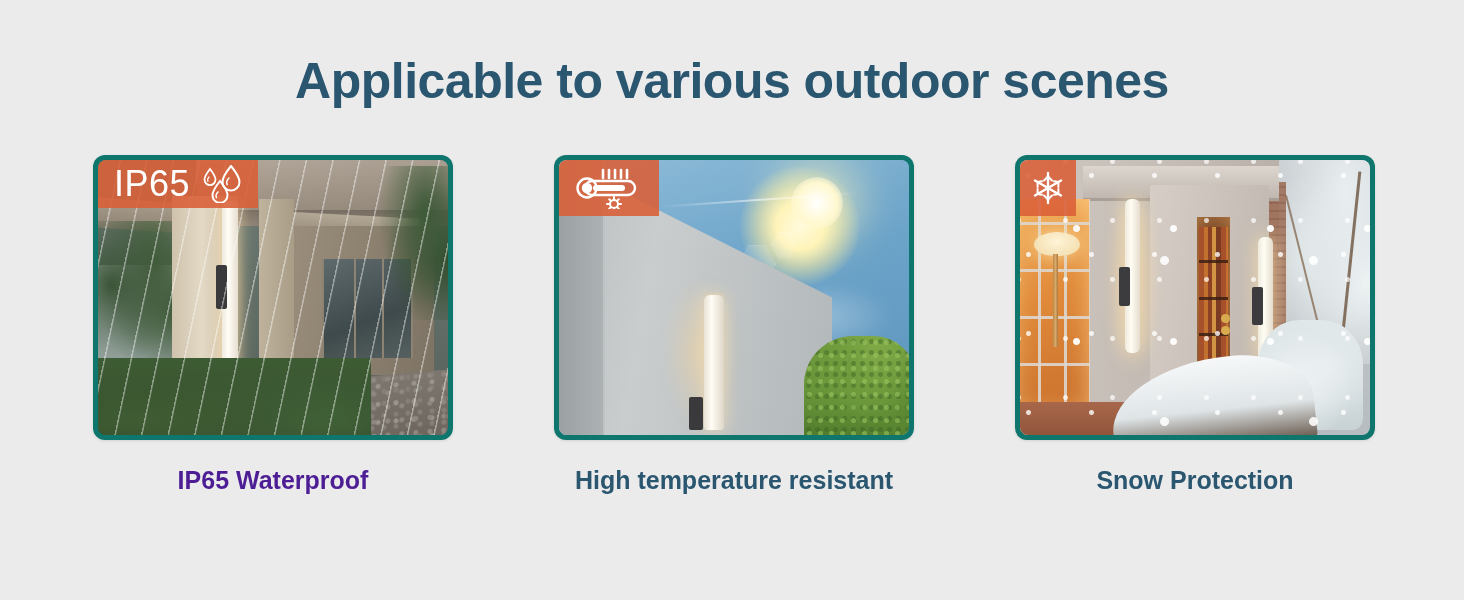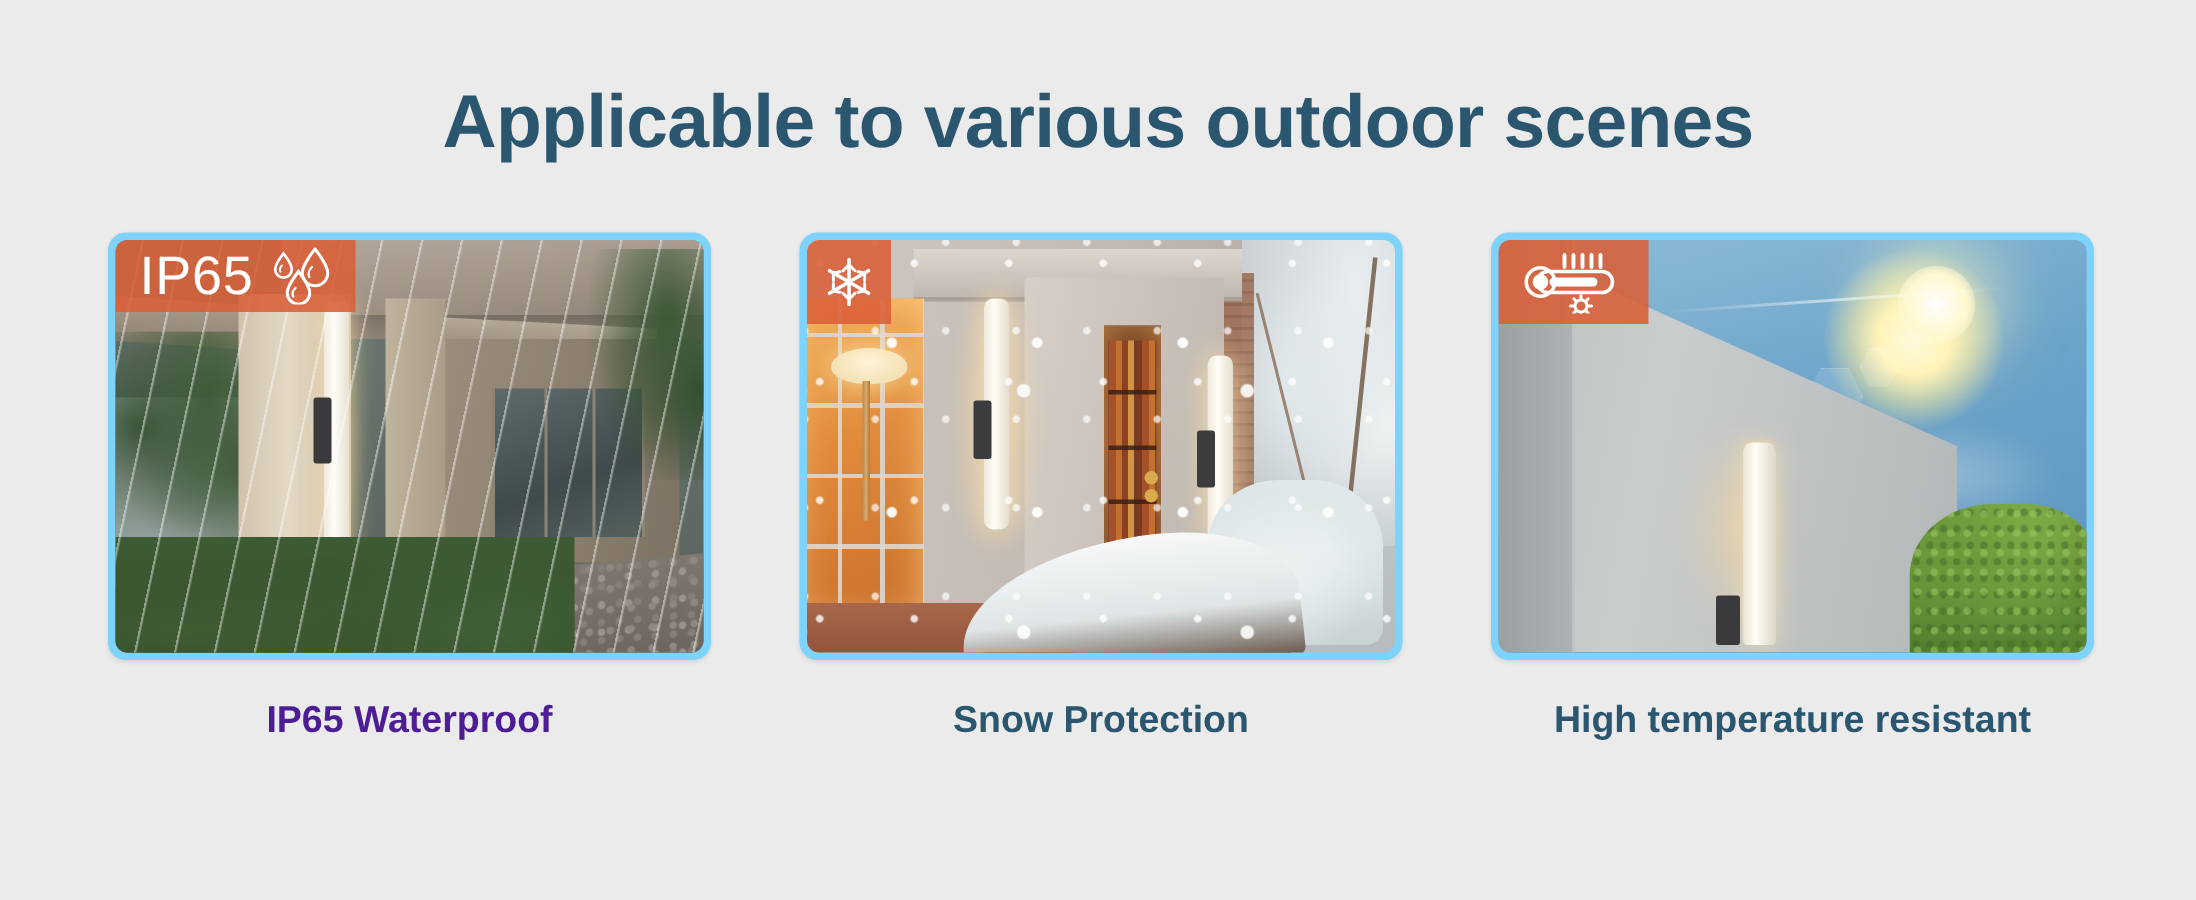--- a/index.html
+++ b/index.html
@@ -48,23 +48,23 @@
 
   .card {
     width: 422px;
     height: 340px;
     display: flex;
     flex-direction: column;
     align-items: center;
   }
 
   .photo-frame {
-    width: 402px;
+    width: 360px;
     height: 338px;
-    background: #7dd3fc;
+    background: #0f766e;
     border-radius: 12px;
     padding: 5px;
     box-shadow: 0 1px 3px rgba(0,0,0,0.10);
   }
 
   .photo {
     width: 100%;
     height: 100%;
     border-radius: 8px;
     overflow: hidden;
@@ -492,20 +492,73 @@
               <path d="M11 12 C9.6 13.4 9.4 15.2 9.9 16.2" fill="none" stroke="#ffffff" stroke-width="1.3" stroke-linecap="round"></path>
               <path d="M33 1 C33 1 24.5 11.5 24.5 17 A8.5 8.5 0 0 0 41.5 17 C41.5 11.5 33 1 33 1 Z" fill="none" stroke="#ffffff" stroke-width="2"></path>
               <path d="M31 13 C28.7 15.2 28.4 18 29.2 19.6" fill="none" stroke="#ffffff" stroke-width="1.5" stroke-linecap="round"></path>
               <path d="M22 16 C22 16 14.5 25.5 14.5 30.3 A7.5 7.5 0 0 0 29.5 30.3 C29.5 25.5 22 16 22 16 Z" fill="none" stroke="#ffffff" stroke-width="2"></path>
               <path d="M20 27 C18 28.9 17.8 31.3 18.5 32.7" fill="none" stroke="#ffffff" stroke-width="1.5" stroke-linecap="round"></path>
             </svg>
           </div>
         </div>
       </div>
       <div class="caption dark">IP65 Waterproof</div>
+    </div>
+
+    <div class="card">
+      <div class="photo-frame">
+        <div class="photo scene-sun">
+          <div class="h-sky"></div>
+          <div class="h-cloud"></div>
+          <div class="h-sun"></div>
+          <div class="h-sun-core"></div>
+          <div class="h-streak"></div>
+          <div class="flare f1"></div>
+          <div class="flare f2"></div>
+          <div class="flare f3"></div>
+          <div class="flare f4"></div>
+          <div class="h-wall"></div>
+          <div class="h-wall-dark"></div>
+          <div class="h-wall-edge"></div>
+          <div class="h-glow"></div>
+          <div class="h-lamp-cap"></div>
+          <div class="h-lamp"></div>
+          <div class="h-lamp-body"></div>
+          <div class="h-shrub"></div>
+          <div class="h-shrub-tex"></div>
+
+          <div class="badge badge-wide">
+            <svg width="72" height="42" viewBox="0 0 72 42">
+              <g stroke="#ffffff" stroke-width="2.6" stroke-linecap="round">
+                <line x1="30" y1="3" x2="30" y2="11"></line>
+                <line x1="36" y1="3" x2="36" y2="11"></line>
+                <line x1="42" y1="3" x2="42" y2="11"></line>
+                <line x1="48" y1="3" x2="48" y2="11"></line>
+                <line x1="54" y1="3" x2="54" y2="11"></line>
+              </g>
+              <rect x="12" y="14" width="50" height="14" rx="7" fill="none" stroke="#ffffff" stroke-width="2.4"></rect>
+              <circle cx="14" cy="21" r="9.5" fill="none" stroke="#ffffff" stroke-width="2.4"></circle>
+              <circle cx="14" cy="21" r="5.2" fill="#ffffff"></circle>
+              <rect x="20" y="18" width="32" height="6" rx="3" fill="#ffffff"></rect>
+              <circle cx="41" cy="37" r="4" fill="none" stroke="#ffffff" stroke-width="2"></circle>
+              <g stroke="#ffffff" stroke-width="2" stroke-linecap="round">
+                <line x1="41" y1="30" x2="41" y2="32"></line>
+                <line x1="41" y1="42" x2="41" y2="44"></line>
+                <line x1="34" y1="37" x2="36" y2="37"></line>
+                <line x1="46" y1="37" x2="48" y2="37"></line>
+                <line x1="36.2" y1="32.2" x2="37.4" y2="33.4"></line>
+                <line x1="44.6" y1="40.6" x2="45.8" y2="41.8"></line>
+                <line x1="45.8" y1="32.2" x2="44.6" y2="33.4"></line>
+                <line x1="37.4" y1="40.6" x2="36.2" y2="41.8"></line>
+              </g>
+            </svg>
+          </div>
+        </div>
+      </div>
+      <div class="caption slate">High temperature resistant</div>
     </div>
 
     <div class="card">
       <div class="photo-frame">
         <div class="photo scene-snow">
           <div class="s-trees"></div>
           <div class="s-branch"></div>
           <div class="s-branch2"></div>
           <div class="s-house"></div>
           <div class="s-brick"></div>
@@ -548,67 +601,14 @@
                 <path d="M6.6 23 L6.6 18 M6.6 23 L11 23.8"></path>
                 <path d="M27.4 11 L27.4 16 M27.4 11 L23 10.2"></path>
               </g>
             </svg>
           </div>
         </div>
       </div>
       <div class="caption slate">Snow Protection</div>
     </div>
 
-    <div class="card">
-      <div class="photo-frame">
-        <div class="photo scene-sun">
-          <div class="h-sky"></div>
-          <div class="h-cloud"></div>
-          <div class="h-sun"></div>
-          <div class="h-sun-core"></div>
-          <div class="h-streak"></div>
-          <div class="flare f1"></div>
-          <div class="flare f2"></div>
-          <div class="flare f3"></div>
-          <div class="flare f4"></div>
-          <div class="h-wall"></div>
-          <div class="h-wall-dark"></div>
-          <div class="h-wall-edge"></div>
-          <div class="h-glow"></div>
-          <div class="h-lamp-cap"></div>
-          <div class="h-lamp"></div>
-          <div class="h-lamp-body"></div>
-          <div class="h-shrub"></div>
-          <div class="h-shrub-tex"></div>
-
-          <div class="badge badge-wide">
-            <svg width="72" height="42" viewBox="0 0 72 42">
-              <g stroke="#ffffff" stroke-width="2.6" stroke-linecap="round">
-                <line x1="30" y1="3" x2="30" y2="11"></line>
-                <line x1="36" y1="3" x2="36" y2="11"></line>
-                <line x1="42" y1="3" x2="42" y2="11"></line>
-                <line x1="48" y1="3" x2="48" y2="11"></line>
-                <line x1="54" y1="3" x2="54" y2="11"></line>
-              </g>
-              <rect x="12" y="14" width="50" height="14" rx="7" fill="none" stroke="#ffffff" stroke-width="2.4"></rect>
-              <circle cx="14" cy="21" r="9.5" fill="none" stroke="#ffffff" stroke-width="2.4"></circle>
-              <circle cx="14" cy="21" r="5.2" fill="#ffffff"></circle>
-              <rect x="20" y="18" width="32" height="6" rx="3" fill="#ffffff"></rect>
-              <circle cx="41" cy="37" r="4" fill="none" stroke="#ffffff" stroke-width="2"></circle>
-              <g stroke="#ffffff" stroke-width="2" stroke-linecap="round">
-                <line x1="41" y1="30" x2="41" y2="32"></line>
-                <line x1="41" y1="42" x2="41" y2="44"></line>
-                <line x1="34" y1="37" x2="36" y2="37"></line>
-                <line x1="46" y1="37" x2="48" y2="37"></line>
-                <line x1="36.2" y1="32.2" x2="37.4" y2="33.4"></line>
-                <line x1="44.6" y1="40.6" x2="45.8" y2="41.8"></line>
-                <line x1="45.8" y1="32.2" x2="44.6" y2="33.4"></line>
-                <line x1="37.4" y1="40.6" x2="36.2" y2="41.8"></line>
-              </g>
-            </svg>
-          </div>
-        </div>
-      </div>
-      <div class="caption slate">High temperature resistant</div>
-    </div>
-
   </div>
 </div>
 
 </body></html>

